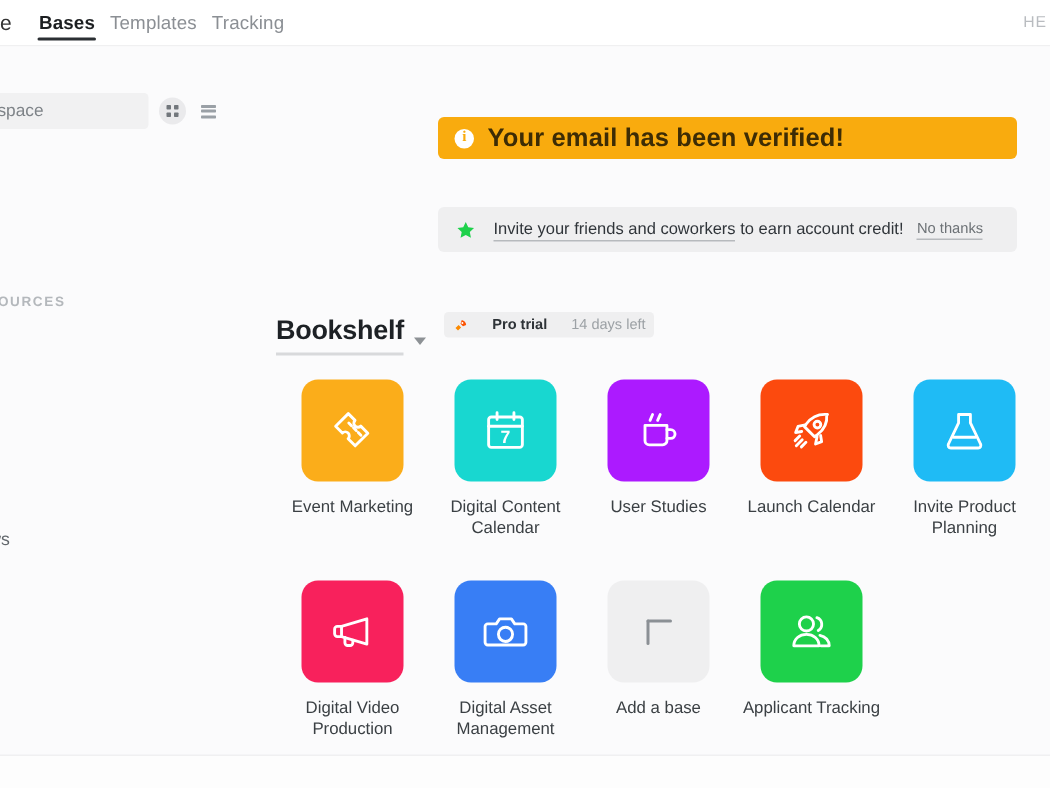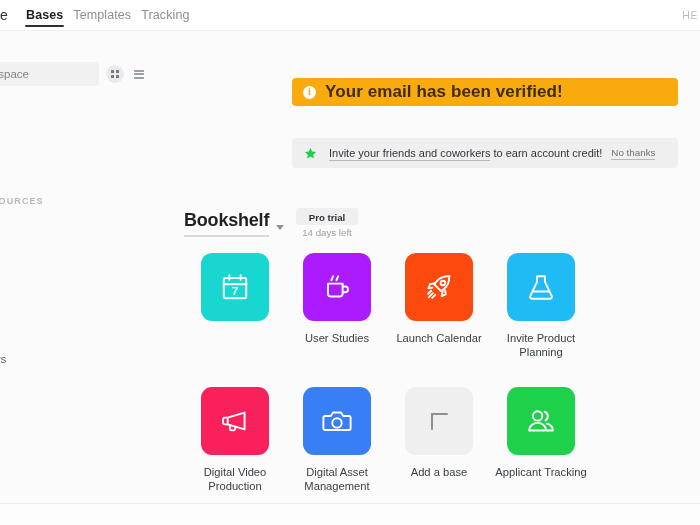--- a/index.html
+++ b/index.html
@@ -120,23 +120,22 @@
     font-size: 18px; font-weight: 700; color: #1d2125; letter-spacing: -.2px;
     border-bottom: 2px solid #d8d9db; padding-bottom: 4px; cursor: pointer;
   }
   .chev {
     margin-left: 7px; margin-bottom: 7px;
     width: 0; height: 0; border-left: 4.5px solid transparent; border-right: 4.5px solid transparent;
     border-top: 5px solid #8d9195; cursor: pointer;
   }
   .pro-badge {
     margin-left: 12px; margin-bottom: 12px; height: 17px; background: #efeff0;
-    border-radius: 3px; display: flex; align-items: center; padding: 0 6px; gap: 4px;
+    border-radius: 3px; display: flex; align-items: center; padding: 0 6px; gap: 16px;
     cursor: pointer;
-    flex-direction: column;
   }
   .pro-badge .pt { font-size: 9.7px; color: #2e3337; font-weight: 700; }
   .pro-badge .dl { font-size: 9.7px; color: #9ca1a5; }
 
   
   .bases { position: absolute; left: 36px; top: 222px; width: 516px; }
   .brow { display: flex; }
   .bcard { width: 102px; display: flex; flex-direction: column; align-items: center; cursor: pointer; }
   .btile {
     width: 68px; height: 68px; border-radius: 11px;
@@ -233,32 +232,44 @@
         </svg>
         <span class="pt">Pro trial</span>
         <span class="dl">14 days left</span>
       </span>
     </div>
 
     <div class="bases">
 
       <div class="brow">
 
+        <div class="bcard">
+          <div class="btile" style="background:#fbad1a">
+            <svg width="36" height="36" viewBox="0 0 32 32">
+              <g fill="none" stroke="#fff" stroke-width="1.7" stroke-linejoin="round">
+                <path d="M6 13.5 13.5 6l4 4a2.4 2.4 0 0 0 3.4 3.4l4.2 4.2-7.5 7.5-4.2-4.2A2.4 2.4 0 0 0 10 17.5z"></path>
+                <path d="M13.8 11.6l1.6 1.6M16.6 14.4l1.6 1.6M19.4 17.2l1.6 1.6" stroke-linecap="round"></path>
+              </g>
+            </svg>
+          </div>
+          <div class="blabel">Event Marketing</div>
+        </div>
 
         <div class="bcard">
           <div class="btile" style="background:#18d7d0">
             <svg width="36" height="36" viewBox="0 0 32 32">
               <g fill="none" stroke="#fff" stroke-width="1.7">
                 <rect x="6" y="8" width="20" height="18" rx="1.6"></rect>
                 <path d="M6 13.5h20" stroke-linecap="round"></path>
                 <path d="M11 5.5v4M21 5.5v4" stroke-linecap="round"></path>
               </g>
               <text x="16" y="23.4" text-anchor="middle" font-family="Liberation Sans, sans-serif" font-size="10.5" font-weight="700" fill="#fff">7</text>
             </svg>
           </div>
+          <div class="blabel">Digital Content Calendar</div>
         </div>
 
         <div class="bcard">
           <div class="btile" style="background:#ac1aff">
             <svg width="36" height="36" viewBox="0 0 32 32">
               <g fill="none" stroke="#fff" stroke-width="1.7" stroke-linecap="round" stroke-linejoin="round">
                 <path d="M8 13h13v9a2.5 2.5 0 0 1-2.5 2.5H10.5A2.5 2.5 0 0 1 8 22z"></path>
                 <path d="M21 15.5h2.2a2.6 2.6 0 0 1 0 5.2H21"></path>
                 <path d="M12.5 6.5 11 10M17 6.5 15.5 10"></path>
               </g>

